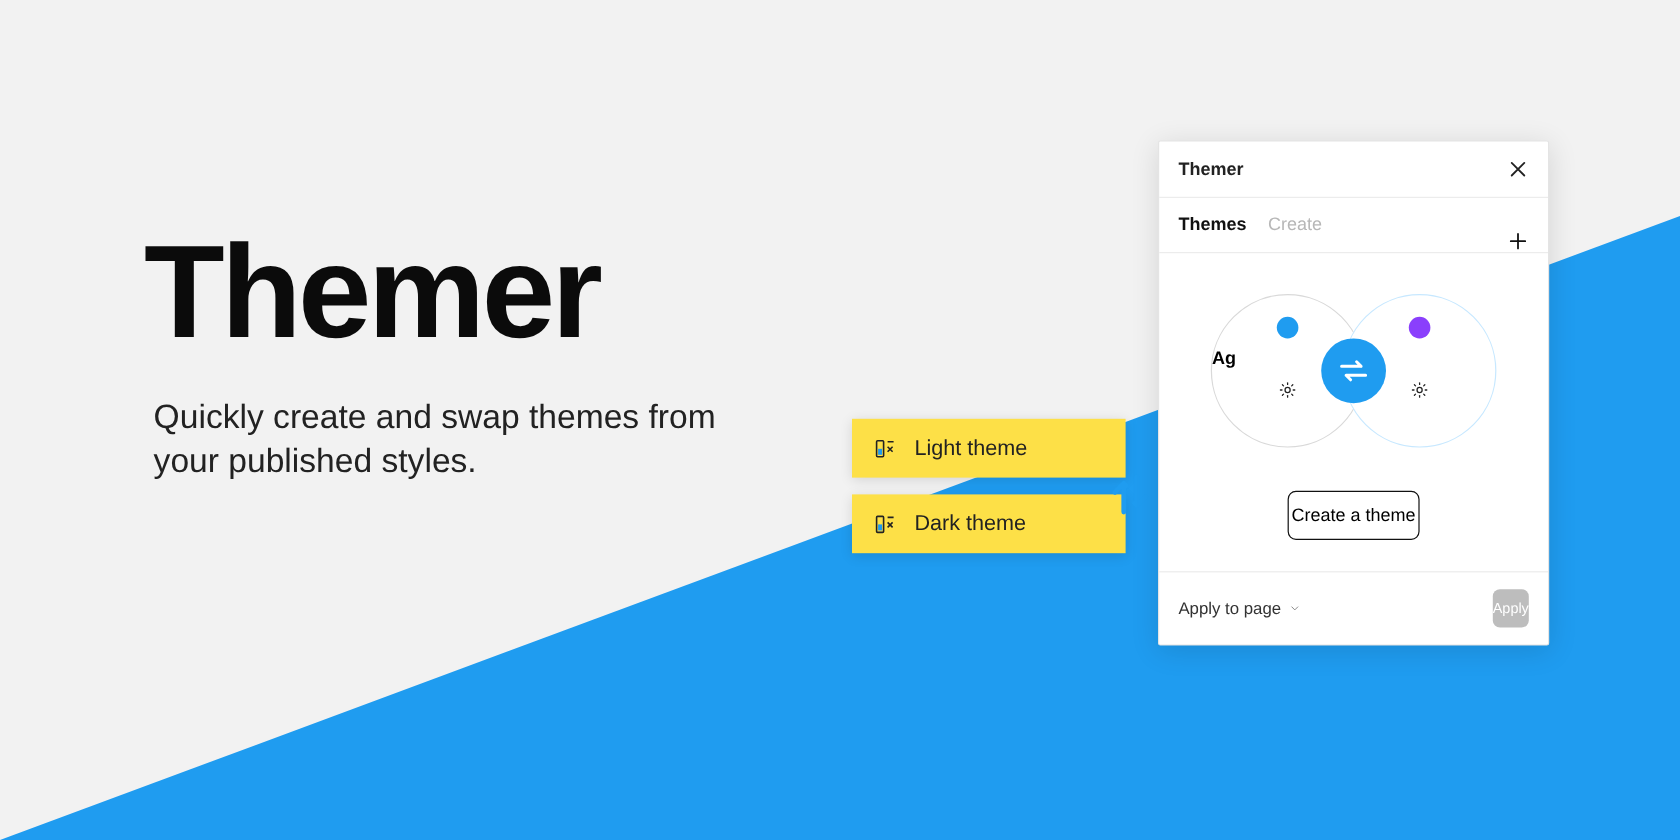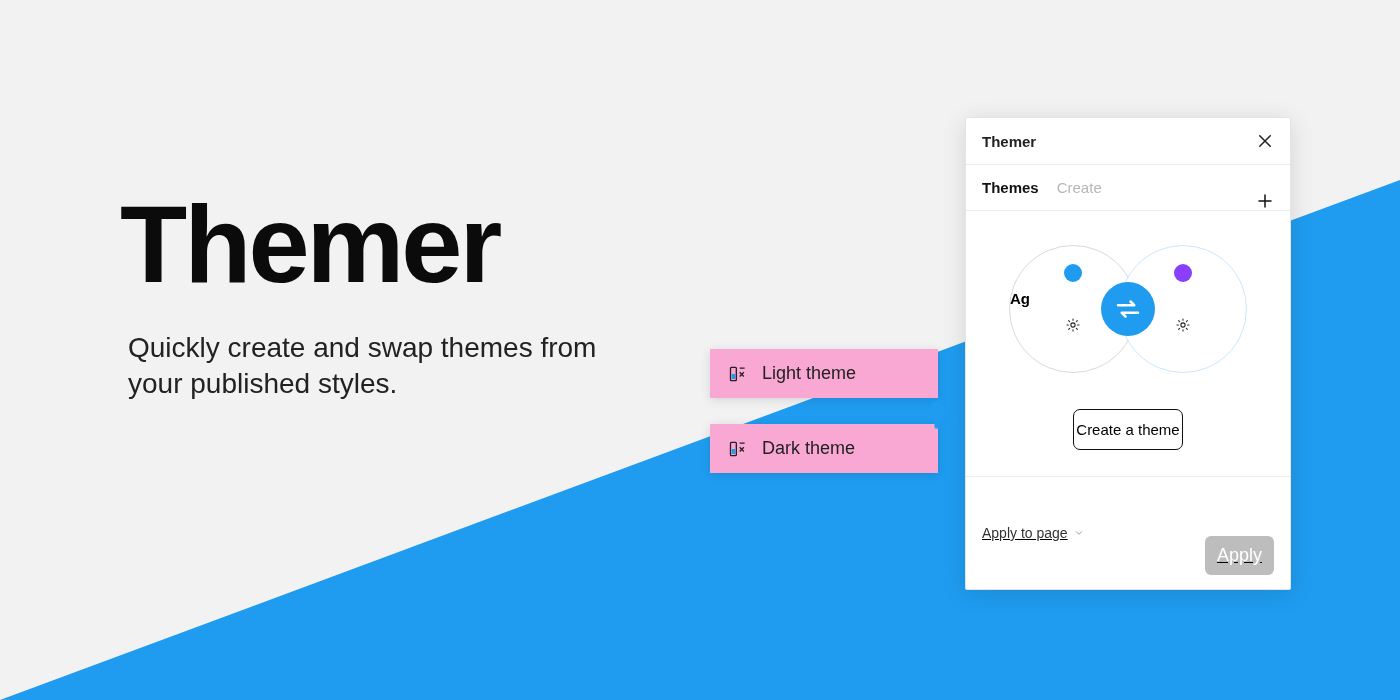--- a/index.html
+++ b/index.html
@@ -36,30 +36,30 @@
   }
 
   
   .theme-cards {
     position: absolute;
     left: 710px;
     top: 349px;
     width: 228px;
   }
   .theme-card {
-    background: #f9a8d4;
+    background: #fde047;
     box-shadow: 0 2px 10px rgba(0,0,0,0.12);
     padding: 14px 18px;
     display: flex;
     align-items: center;
     gap: 14px;
     font-size: 18px;
     color: #222;
   }
-  .theme-card + .theme-card { margin-top: 26px; }
+  .theme-card + .theme-card { margin-top: 14px; }
   .style-icon {
     width: 20px; height: 20px; display: inline-block;
   }
   .swap-vert {
     position: absolute;
     left: 920px;
     top: 390px;
     width: 44px; height: 44px;
   }
 
@@ -177,43 +177,41 @@
     padding: 11px 2px;
     font-size: 15px;
     background: #fff;
     cursor: pointer;
   }
   .panel-footer {
     display: flex;
     justify-content: space-between;
     padding: 14px 16px;
     border-top: 1px solid #ececec;
-    text-decoration: underline;
   }
   .apply-scope {
     display: flex;
     align-items: center;
     gap: 6px;
     font-size: 14px;
     color: #333;
     cursor: pointer;
   }
   .chev {
     width: 10px; height: 10px;
     color: #8a8a8a;
   }
   .apply-btn {
     background: #bdbdbd;
     color: #fff;
     border: none;
     border-radius: 6px;
-    padding: 9px 12px;
-    font-size: 18px;
-    cursor: pointer;
-    margin-top: 45px;
+    padding: 9px 0;
+    font-size: 12px;
+    cursor: pointer;
   }
 </style>
 </head>
 <body>
 
 <div class="stage">
 
   <svg class="triangle" viewBox="0 0 1400 700" preserveAspectRatio="none">
     <polygon points="0,700 1400,700 1400,180" fill="#1f9cf0"></polygon>
   </svg>

